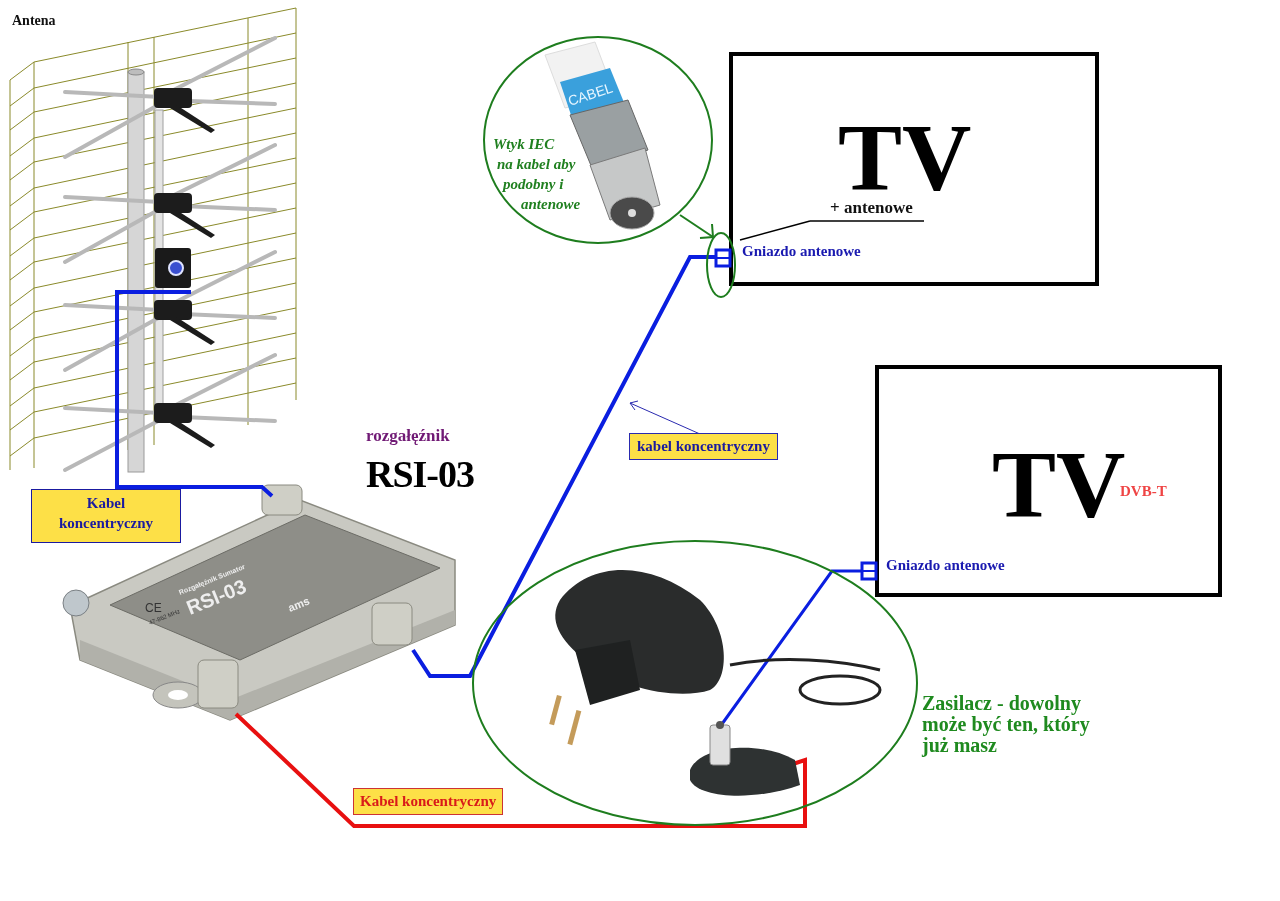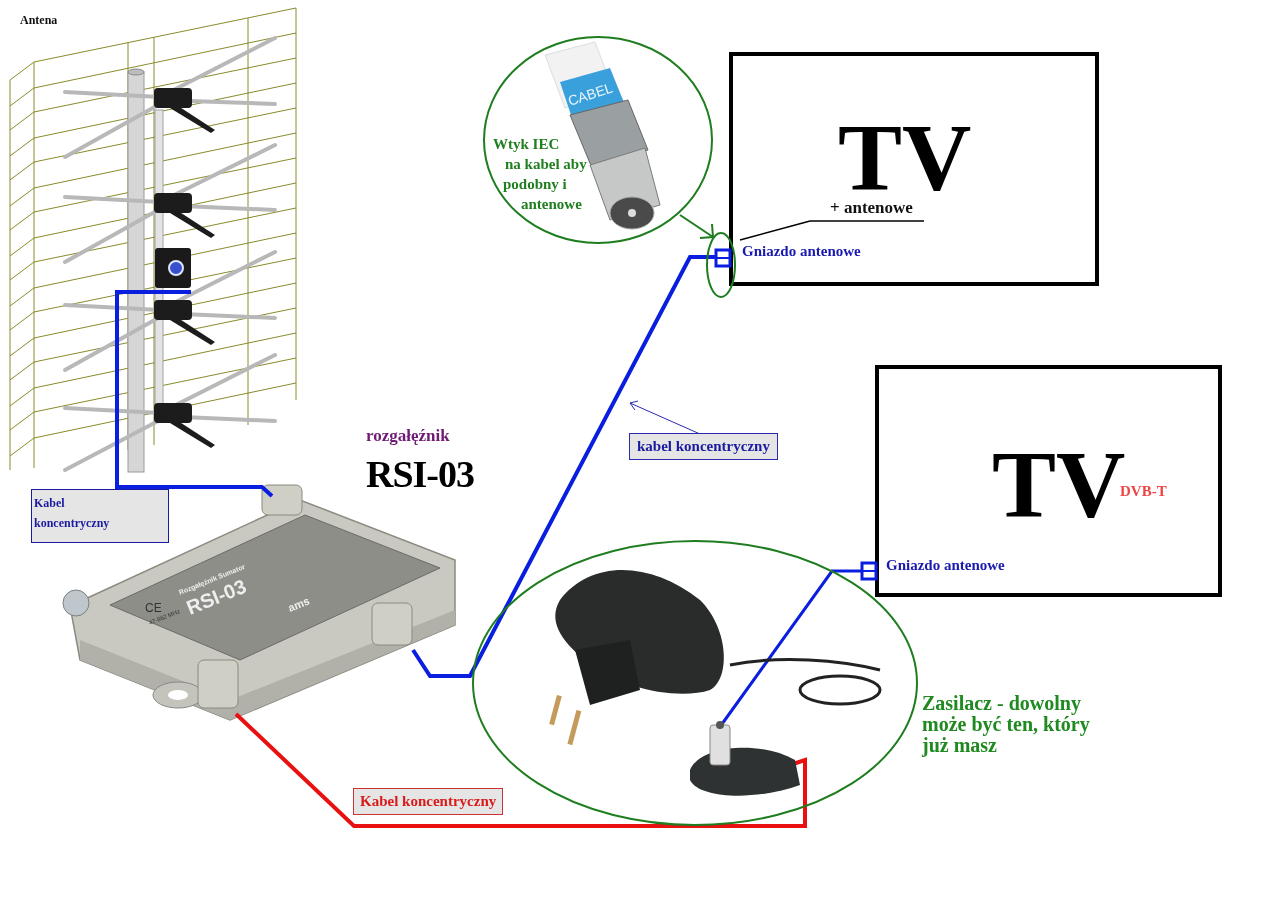--- a/index.html
+++ b/index.html
@@ -1,29 +1,29 @@
 <!DOCTYPE html>
 <html><head>
 <meta charset="utf-8">
 <style>
   html, body { margin:0; padding:0; background:#ffffff; }
   body { width:1280px; height:901px; position:relative; overflow:hidden;
          font-family:"Liberation Serif", "DejaVu Serif", serif; }
   svg#diagram { position:absolute; left:0; top:0; }
   .lbl { position:absolute; font-family:"Liberation Serif", "DejaVu Serif", serif; font-weight:bold; white-space:nowrap; }
-  .boxed { border:1px solid; background:#e5e5e5; padding:2px 6px; }
-  .antena-title { left:20px; top:13px; font-size:12px; color:#111; }
+  .boxed { border:1px solid; background:#fde047; padding:2px 6px; }
+  .antena-title { left:12px; top:13px; font-size:14px; color:#111; }
   .kabel-left { left:31px; top:489px; width:132px; height:46px; border-color:#1a1aa0; color:#1a1aa0;
-                font-size:12px; line-height:20px; padding:3px 2px; }
+                font-size:15px; text-align:center; line-height:20px; padding:3px 8px; }
   .rozg { left:366px; top:426px; font-size:17px; color:#701a75; }
   .rsi { left:366px; top:452px; font-size:38px; color:#000; letter-spacing:-1px; }
   .kabel-mid { left:629px; top:433px; border-color:#2a2ab0; color:#1a1aa0; font-size:15px; padding:4px 7px; }
   .kabel-red { left:353px; top:788px; border-color:#cc3333; color:#d91a1a; font-size:15px; padding:4px 6px; }
   .wtyk { left:493px; top:134px; font-size:15px; color:#208020; line-height:20px; }
-  .wtyk span { display:block; }
+  .wtyk span { display:block;font-style:italic; }
   .tv1-title { left:838px; top:110px; font-size:96px; color:#000; line-height:96px; }
   .tv1-dek { left:830px; top:198px; font-size:17px; color:#111; }
   .gniazdo1 { left:742px; top:243px; font-size:15px; color:#1a1ab0; }
   .tv2-title { left:992px; top:437px; font-size:96px; color:#000; line-height:96px; }
   .tv2-sub { left:1120px; top:483px; font-size:15px; color:#ef4444; }
   .gniazdo2 { left:886px; top:557px; font-size:15px; color:#1a1ab0; }
   .zasilacz { left:922px; top:693px; font-size:20px; color:#1f8a1f; line-height:21px; }
   .zasilacz span { display:block; }
 </style>
 </head>
@@ -205,21 +205,21 @@
 </div>
 
 <div class="lbl rozg">rozgałęźnik</div>
 <div class="lbl rsi">RSI-03</div>
 
 <div class="lbl boxed kabel-mid">kabel koncentryczny</div>
 <div class="lbl boxed kabel-red">Kabel koncentryczny</div>
 
 <div class="lbl wtyk">
   <span>Wtyk IEC</span>
-  <span style="margin-left:12px">na kabel aby</span>
+  <span style="margin-left:4px">na kabel aby</span>
   <span style="margin-left:10px">podobny i</span>
   <span style="margin-left:28px">antenowe</span>
 </div>
 
 <div class="lbl tv1-title">TV</div>
 <div class="lbl tv1-dek">+ antenowe</div>
 <div class="lbl gniazdo1">Gniazdo antenowe</div>
 
 <div class="lbl tv2-title">TV</div>
 <div class="lbl tv2-sub">DVB-T</div>

